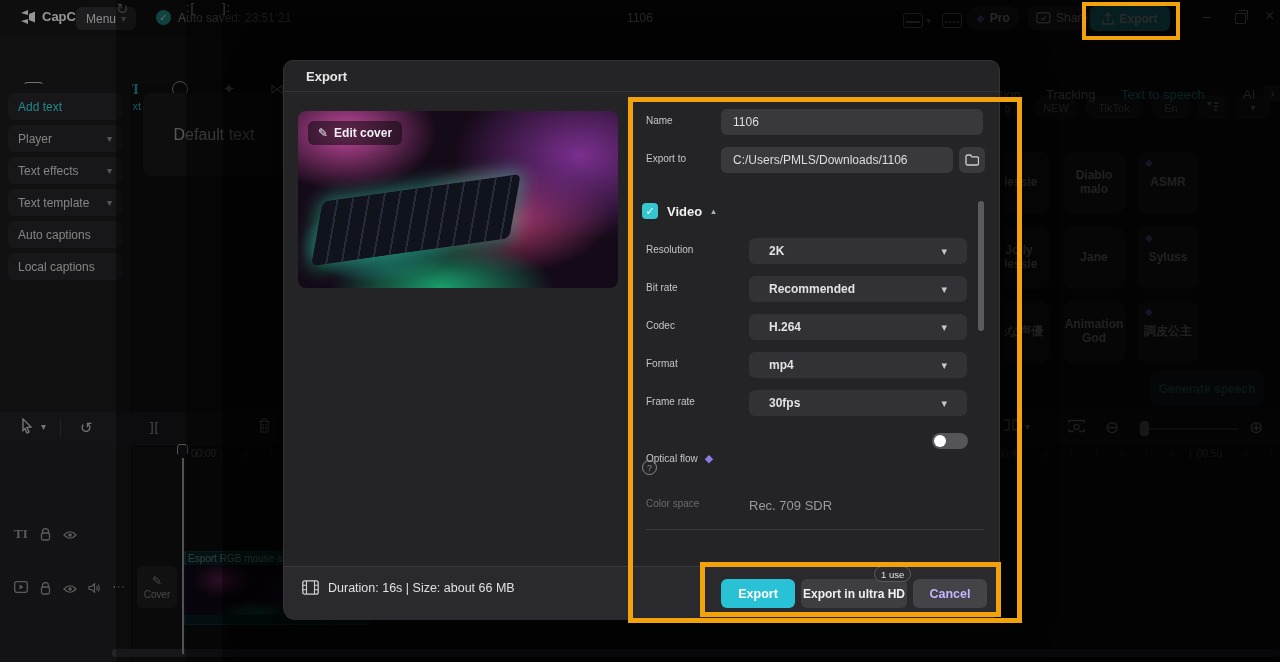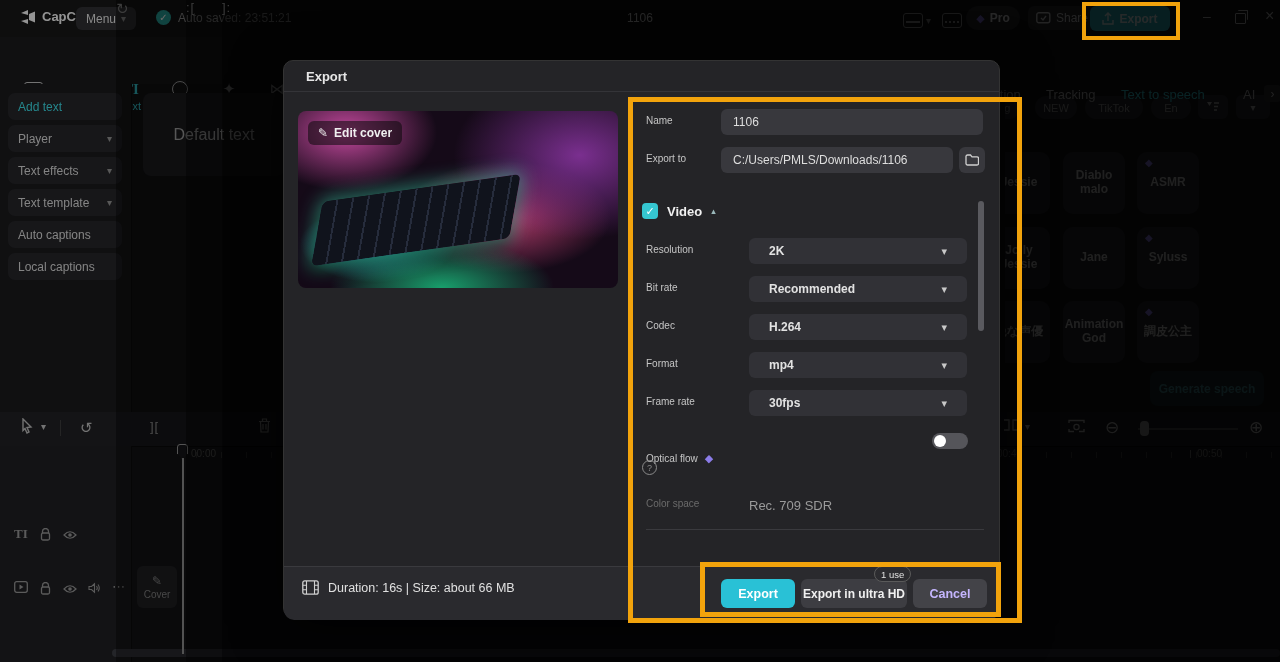--- a/index.html
+++ b/index.html
@@ -407,20 +407,25 @@
         <path d="M8.5 4 Q10 6 8.5 8 M10 2.5 Q12.5 6 10 9.5" fill="none" stroke="#8f8f8f" stroke-width="1.1"></path>
       </svg>
   </div>
   <div class="abs trk-ico" style="left:112px;top:579px;font-size:13px;">⋯</div>
 
   <div class="abs flex cover-btn">
     <span style="font-size:12px;">✎</span>
     <span>Cover</span>
   </div>
 
+  <div class="abs clip">
+    <div class="clip-title">Esport RGB mouse a</div>
+    <div class="clip-thumb"></div>
+    <div class="clip-bottom"></div>
+  </div>
 
   <div class="abs playhead-stem"></div>
   <div class="abs playhead-head"></div>
   <div class="abs hscroll"></div>
 
   <div class="abs dim"></div>
 
   <div class="abs dialog">
     <div class="abs dlg-header"></div>
     <div class="abs dlg-title">Export</div>

